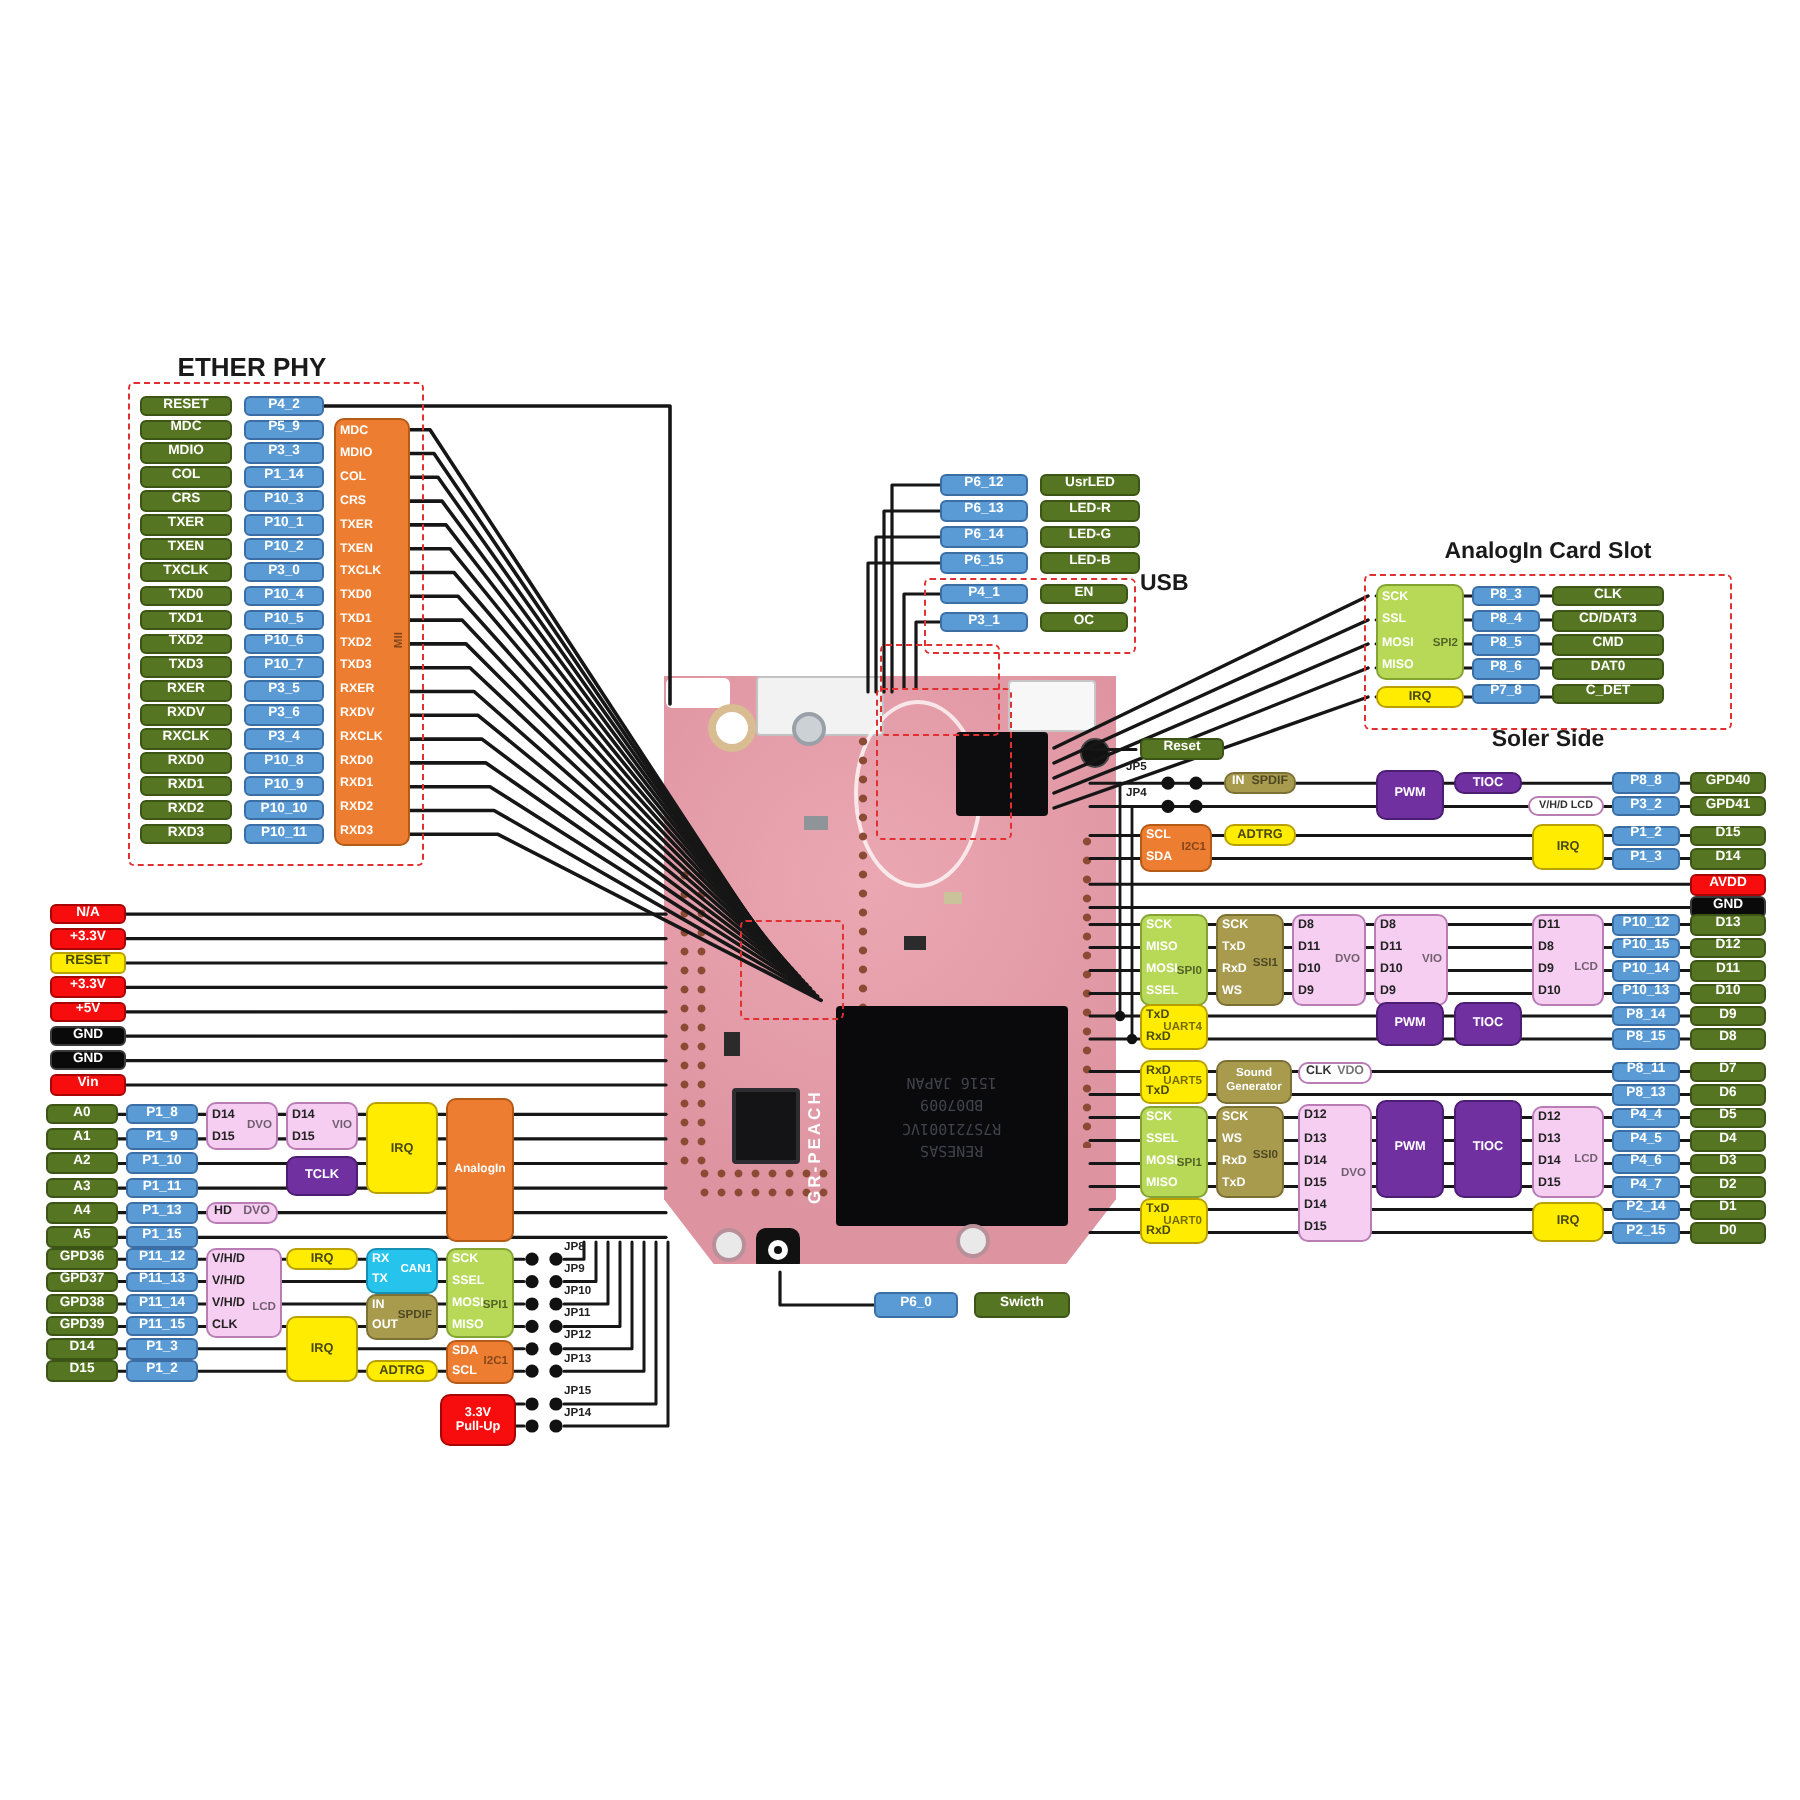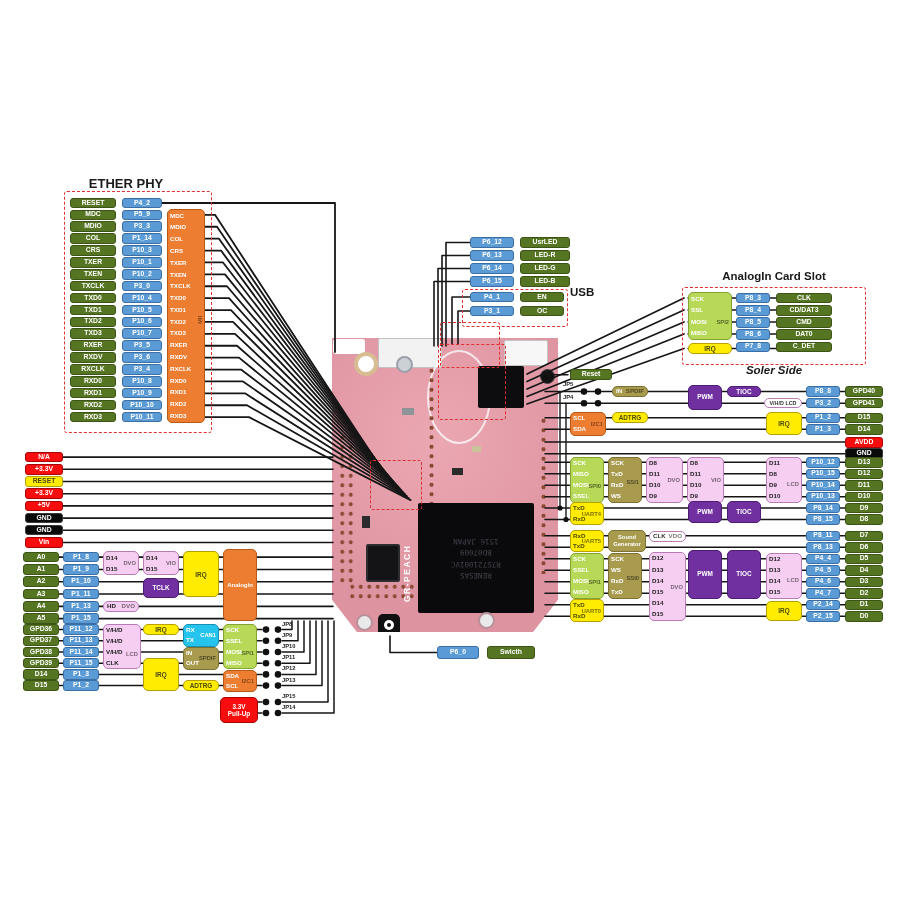--- a/index.html
+++ b/index.html
@@ -366,21 +366,21 @@
     </div>
 
     <div class="cell">
       <div class="chip b" style="width:44px">P3_1</div>
       <div class="chip g" style="width:44px;margin-left:6px">OC</div>
     </div>
   </div>
 
 <span class="t" style="left:694px;top:270px;width:160px;text-align:center;font-size:11.5px;">AnalogIn Card Slot</span>
 <div class="dash" style="left:682px;top:287px;width:182px;height:76px;"></div>
-<span class="t" style="left:704px;top:364px;width:140px;text-align:center;font-size:11.5px;font-style:italic;">Soler Side</span>
+<span class="t" style="left:704px;top:364px;width:140px;text-align:center;font-size:11.5px;">Soler Side</span>
 <div class="blk blg" style="left:688px;top:292px;width:44px;height:48px;">
   <div class="rows">
         <div class="brow">SCK</div>
         <div class="brow">SSL</div>
         <div class="brow">MOSI</div>
         <div class="brow">MISO</div>
       </div>
   <span class="lbl" style="top:62%;">SPI2</span>
 </div>
 <div class="blk byl center" style="left:688px;top:343px;width:44px;height:11px;">IRQ</div>

